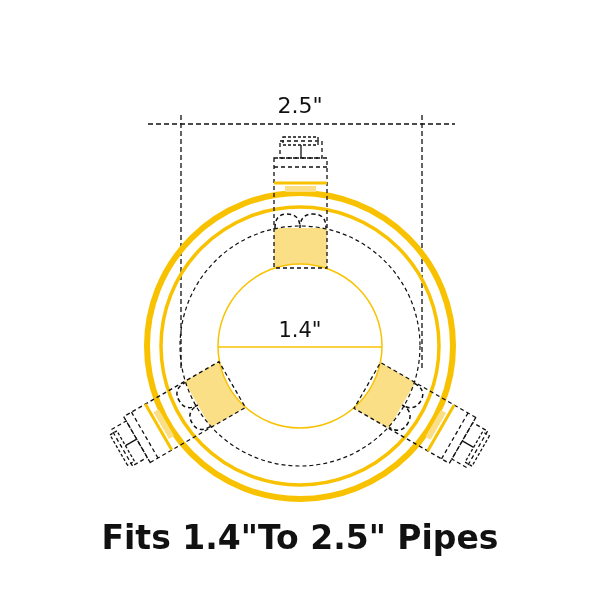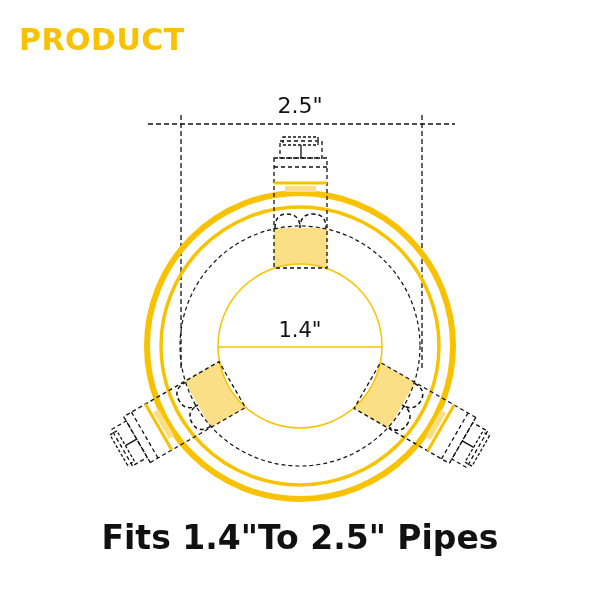--- a/index.html
+++ b/index.html
@@ -65,19 +65,18 @@
     <rect x="280" y="141" width="42" height="17" fill="none" stroke="#111" stroke-width="1.3" stroke-dasharray="4,3"></rect>
     <rect x="283" y="137" width="35" height="8" fill="none" stroke="#111" stroke-width="1.3" stroke-dasharray="3,2"></rect>
     <line x1="301" y1="145" x2="301" y2="158" stroke="#111" stroke-width="1.3"></line>
     <line x1="274" y1="183" x2="327" y2="183" stroke="#f8c200" stroke-width="3"></line>
     <rect x="285" y="186" width="31" height="6" fill="#fbdf86"></rect>
     <path d="M275 228 Q275 214 287 214 Q300 214 300 228 Q300 214 313 214 Q326 214 326 228" fill="none" stroke="#111" stroke-width="1.5" stroke-dasharray="4,3"></path>
   </g>
 </svg>
 
 <div class="title">
-  <div>PRODUCT</div>
 </div>
 
 <div class="dim-top">2.5"</div>
 <div class="dim-inner">1.4"</div>
 
 <div class="caption">Fits 1.4"To 2.5" Pipes</div>
 
 </body></html>

